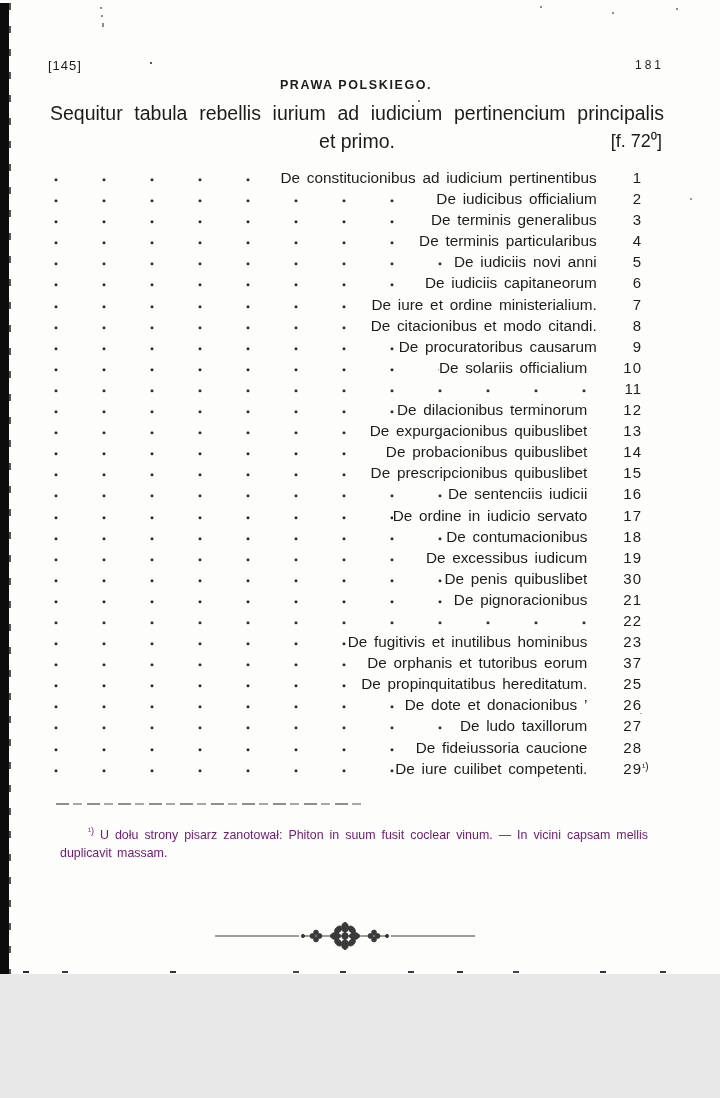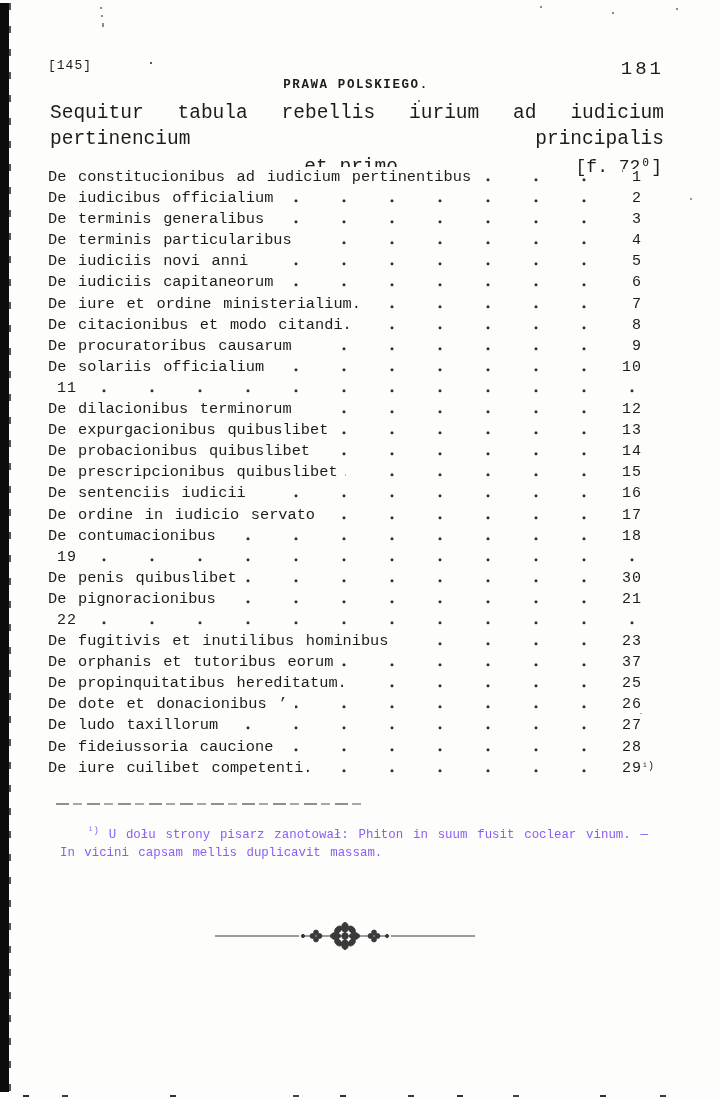--- a/index.html
+++ b/index.html
@@ -1,21 +1,21 @@
 <!DOCTYPE html>
 <html><head>
 <meta charset="utf-8">
 <style>
   html,body{margin:0;padding:0;background:#e8e8e8;}
   .page{
     position:relative;
-    width:720px;height:1098px;
+    width:720px;height:974px;
     margin:0 auto;
     background:#fdfdfb;
-    font-family:Liberation Mono, monospace;
+    font-family:Liberation Sans, sans-serif;
     color:#1c1c1c;
     overflow:hidden;
   }
   
   .left-strip{
     position:absolute;left:0;top:3px;width:9px;height:1089px;
     background:#0c0c0c;
   }
   .left-strip:after{
     content:"";position:absolute;right:-2px;top:0;width:2px;height:100%;
@@ -30,56 +30,56 @@
   
   .running-head{
     position:absolute;top:58px;left:48px;right:56px;height:18px;
     font-size:13px;
   }
   .running-head .lf{position:absolute;left:0;top:0;letter-spacing:1px;}
   .running-head .ct{
     position:absolute;left:0;right:0;text-align:center;top:0;
     font-weight:700;font-size:12.5px;letter-spacing:1.6px;margin-top:20px;
   }
-  .running-head .pn{position:absolute;right:0;top:0;letter-spacing:3px;font-size:19px;}
+  .running-head .pn{position:absolute;right:0;top:0;letter-spacing:3px;font-size:12px;}
   
   .heading{position:absolute;top:100px;left:50px;right:56px;}
   .heading .h1{
     font-size:19.5px;line-height:26px;
     text-align:justify;text-align-last:justify;
   }
   .heading .h2row{position:relative;height:26px;font-size:19.5px;line-height:26px;margin-top:2px;}
   .heading .h2{display:block;text-align:center;}
   .heading .folio-ref{position:absolute;right:2px;top:0;font-size:18px;}
   
   .toc{position:absolute;top:167px;left:48px;right:78px;}
   .row{
     position:relative;
     height:21.1px;line-height:21.1px;
-    display:flex;justify-content:space-between;
+    display:flex;justify-content:flex-end;
     font-size:15.3px;word-spacing:2.5px;
     background-image:radial-gradient(circle at 24px 13px,#2b2b2b 1.35px,transparent 1.7px);
-    background-size:48px 21.1px;background-repeat:repeat-x;background-position:128px 0;
+    background-size:48px 21.1px;background-repeat:repeat-x;background-position:128px 0;gap:20px;
   }
   .row .lbl{background:#fdfdfb;padding-right:7px;white-space:nowrap;}
   .row .num{
     background:#fdfdfb;padding-left:9px;min-width:30px;text-align:right;
     font-size:15px;letter-spacing:1px;
   }
   .row .noteref{position:absolute;left:100%;top:-2px;font-size:10px;white-space:nowrap;}
   .row .num-wrap{position:relative;}
   
   .fn-rule{
     position:absolute;top:803px;left:56px;width:310px;height:2px;
     background:repeating-linear-gradient(90deg,#8f8f8f 0 13px,transparent 13px 17px,#a8a8a8 17px 26px,transparent 26px 31px);
   }
   .footnote{
     position:absolute;top:822px;left:60px;width:588px;margin:0;
     font-size:12.4px;line-height:18px;word-spacing:2px;
-    text-indent:28px;text-align:justify;color:#8b5cf6;
+    text-indent:28px;text-align:justify;color:#701a75;
   }
   .footnote sup{font-size:9px;}
   
   .ornament{position:absolute;top:920px;left:213px;width:264px;height:32px;}
 </style>
 </head>
 <body>
 
 <div class="page">
 
@@ -195,20 +195,21 @@
       <span class="lbl">De ordine in iudicio servato</span>
       <span class="num-wrap"><span class="num">17</span></span>
     </div>
 
     <div class="row">
       <span class="lbl">De contumacionibus</span>
       <span class="num-wrap"><span class="num">18</span></span>
     </div>
 
     <div class="row">
+      <span class="lbl">De excessibus iudicum</span>
       <span class="num-wrap"><span class="num">19</span></span>
     </div>
 
     <div class="row">
       <span class="lbl">De penis quibuslibet</span>
       <span class="num-wrap"><span class="num">30</span></span>
     </div>
 
     <div class="row">
       <span class="lbl">De pignoracionibus</span>

